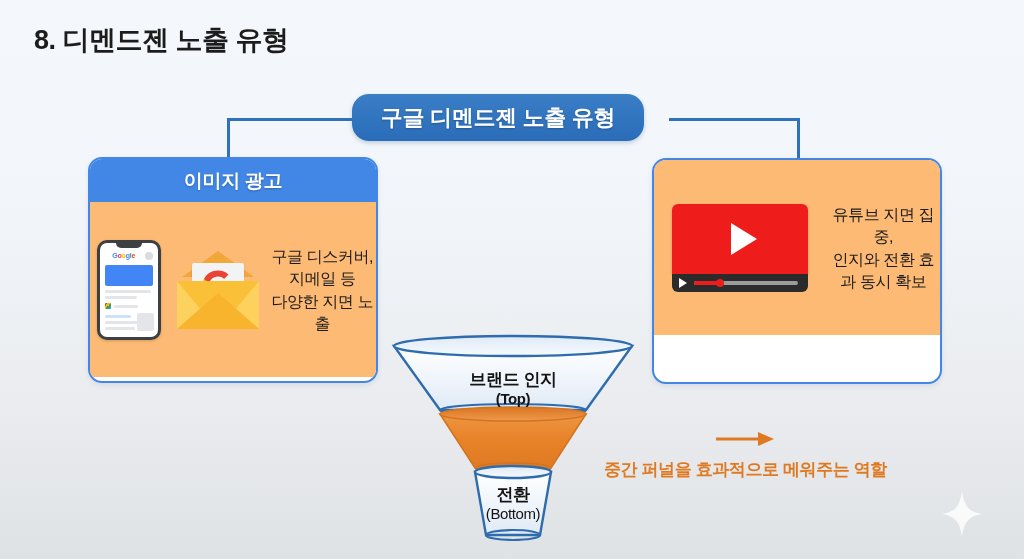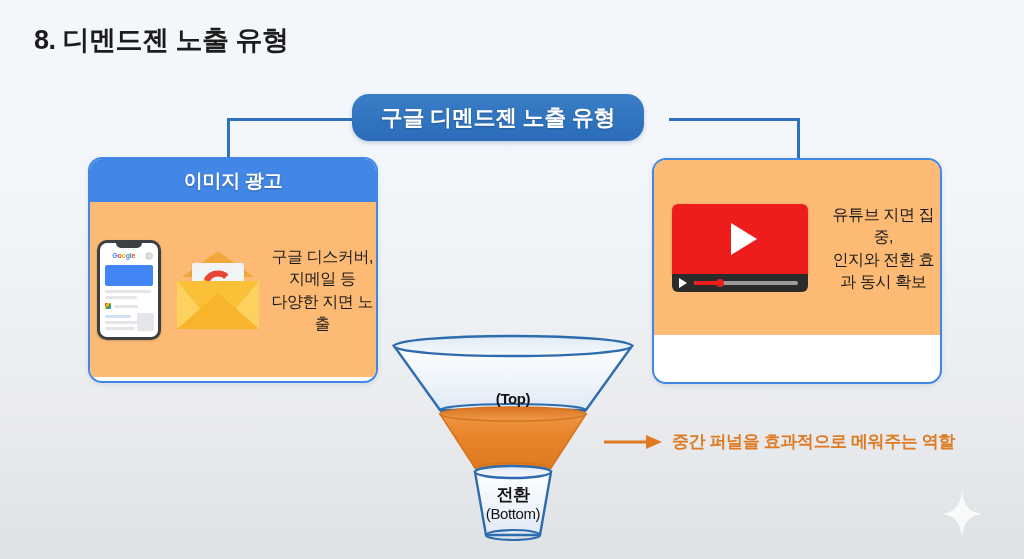--- a/index.html
+++ b/index.html
@@ -336,20 +336,21 @@
   #funnel-bottom-sub  { top: 173px; font-size: 15px; font-weight: normal; }
 
   
   #annotation {
     position: absolute;
     left: 604px;
     top: 430px;
     display: flex;
     align-items: center;
     gap: 10px;
+    flex-direction: column;
   }
   #annotation-arrow { display: block; }
   #annotation-label {
     color: #e07a22;
     font-size: 17px;
     font-weight: bold;
     letter-spacing: -0.4px;
     white-space: nowrap;
   }
 
@@ -481,20 +482,21 @@
         <ellipse cx="125" cy="136" rx="38" ry="5" fill="#e07a22" stroke="#d4741f" stroke-width="1.4"></ellipse>
       </g>
 
       <g>
         <path d="M87,140 L163,140 L152,203 L98,203 Z" fill="url(#gBlue)" stroke="#2e6cad" stroke-width="2.4"></path>
         <ellipse cx="125" cy="140" rx="38" ry="6" fill="url(#gBlueTop)" stroke="#2e6cad" stroke-width="2.4"></ellipse>
         <ellipse cx="125" cy="203" rx="27" ry="5" fill="none" stroke="#2e6cad" stroke-width="2.2"></ellipse>
       </g>
     </svg>
 
+    <div class="funnel-text" id="funnel-top-label">브랜드 인지</div>
     <div class="funnel-text" id="funnel-top-sub">(Top)</div>
     <div class="funnel-text" id="funnel-bottom-label">전환</div>
     <div class="funnel-text" id="funnel-bottom-sub">(Bottom)</div>
   </div>
 
   <div id="annotation">
     <svg id="annotation-arrow" width="58" height="18" viewBox="0 0 58 18">
       <line x1="0" y1="9" x2="42" y2="9" stroke="#e07a22" stroke-width="3"></line>
       <polygon points="42,2 58,9 42,16" fill="#e07a22"></polygon>
     </svg>

